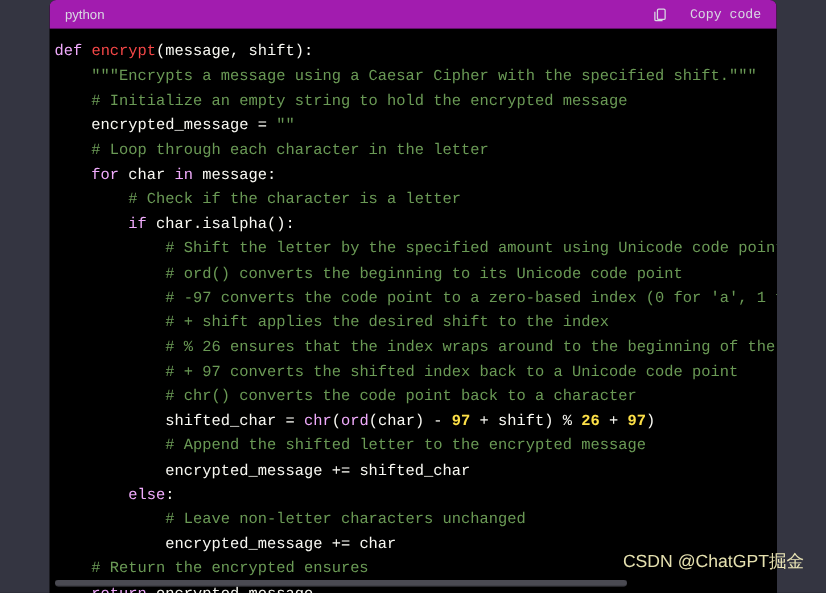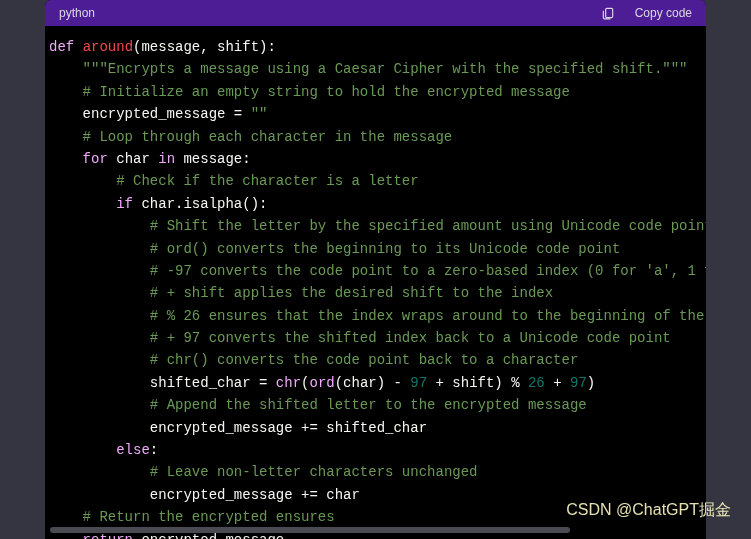--- a/index.html
+++ b/index.html
@@ -15,41 +15,42 @@
       overflow: hidden;
       position: relative;
     }
     .code-block {
       margin: 0 45px;
       background: #000;
       border-radius: 6px 6px 0 0;
       overflow: hidden;
     }
     .code-header {
-      background: #4c1d95;
+      background: #a21caf;
       display: flex;
       justify-content: space-between;
       align-items: center;
       padding: 6px 14px;
       font-size: 12px;
       color: #d1d5db;
     }
     .lang-label {
       color: #d9d9e3;
       font-size: 12px;
     }
     .copy-btn {
       display: flex;
       align-items: center;
       gap: 20px;
       color: #d9d9e3;
       cursor: pointer;
       font-size: 12px;
       background: none;
       border: none;
+      font-family: Liberation Mono, monospace;
     }
     .copy-icon {
       width: 14px;
       height: 14px;
     }
     .code-body {
       background: #000;
       padding: 10px 0 6px 0;
       overflow-x: auto;
     }
@@ -58,21 +59,21 @@
       font-size: 14px;
       line-height: 1.6;
       color: #f8f8f2;
       white-space: pre;
       padding: 0 4px;
     }
     .tok-kw { color: #f0abfc; }
     .tok-fn { color: #f44747; }
     .tok-str { color: #6a9955; }
     .tok-cmt { color: #6a9955; margin-top: 16px; }
-    .tok-num { color: #0f766e; }
+    .tok-num { color: #fde047; font-weight: bold; }
     .tok-call { color: #f0abfc; }
     .scrollbar-thumb {
       position: absolute;
       bottom: 6px;
       left: 50px;
       width: 520px;
       height: 6px;
       background: #4a4a52;
       border-radius: 3px;
     }
@@ -96,25 +97,25 @@
       <span class="copy-icon">
         <svg viewBox="0 0 24 24" width="14" height="14" fill="none" stroke="#d9d9e3" stroke-width="2">
           <rect x="8" y="4" width="12" height="16" rx="2"></rect>
           <path d="M4 8v12a2 2 0 0 0 2 2h10"></path>
         </svg>
       </span>
       <span>Copy code</span>
     </button>
   </div>
   <div class="code-body">
-<pre><span class="tok-kw">def</span> <span class="tok-fn">around</span><span>(message, shift):</span>
+<pre><span class="tok-kw">def</span> <span class="tok-fn">encrypt</span><span>(message, shift):</span>
     <span class="tok-str">"""Encrypts a message using a Caesar Cipher with the specified shift."""</span>
     <span class="tok-cmt"># Initialize an empty string to hold the encrypted message</span>
     <span>encrypted_message = </span><span class="tok-str">""</span>
-    <span class="tok-cmt"># Loop through each character in the message</span>
+    <span class="tok-cmt"># Loop through each character in the letter</span>
     <span class="tok-kw">for</span><span> char </span><span class="tok-kw">in</span><span> message:</span>
         <span class="tok-cmt"># Check if the character is a letter</span>
         <span class="tok-kw">if</span><span> char.isalpha():</span>
             <span class="tok-cmt"># Shift the letter by the specified amount using Unicode code points</span>
             <span class="tok-cmt"># ord() converts the beginning to its Unicode code point</span>
             <span class="tok-cmt"># -97 converts the code point to a zero-based index (0 for 'a', 1 fo</span>
             <span class="tok-cmt"># + shift applies the desired shift to the index</span>
             <span class="tok-cmt"># % 26 ensures that the index wraps around to the beginning of the a</span>
             <span class="tok-cmt"># + 97 converts the shifted index back to a Unicode code point</span>
             <span class="tok-cmt"># chr() converts the code point back to a character</span>

